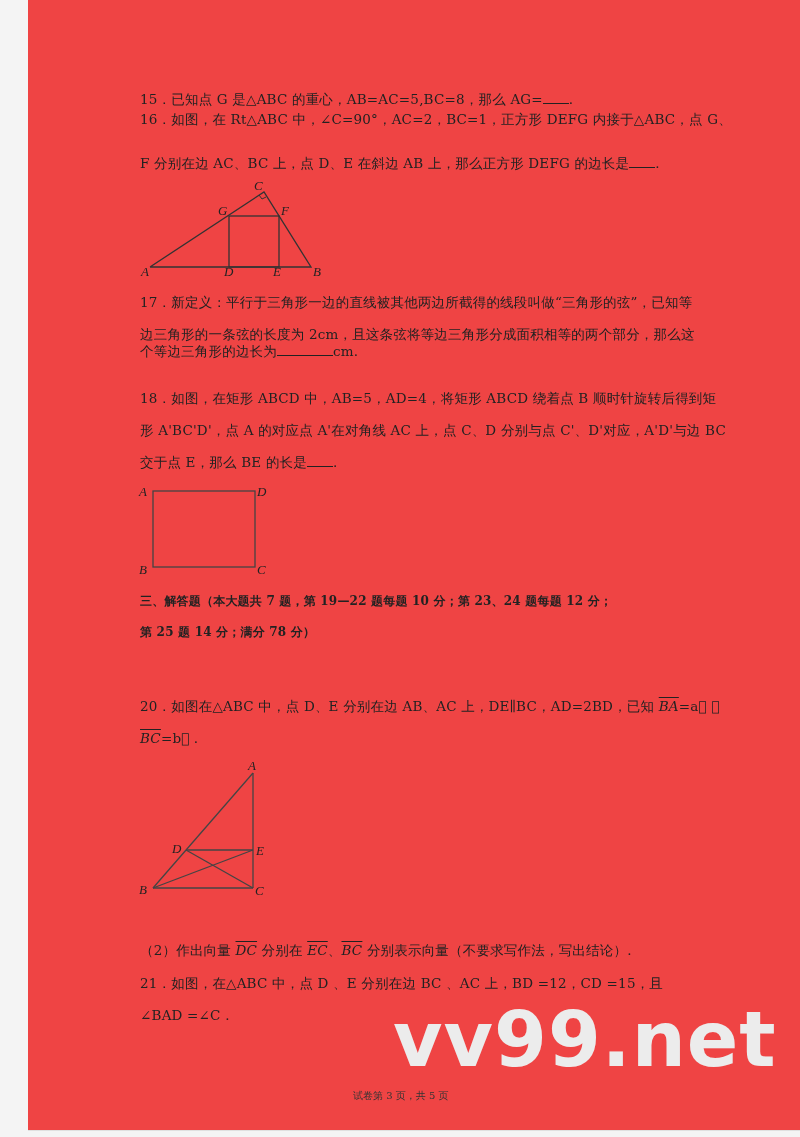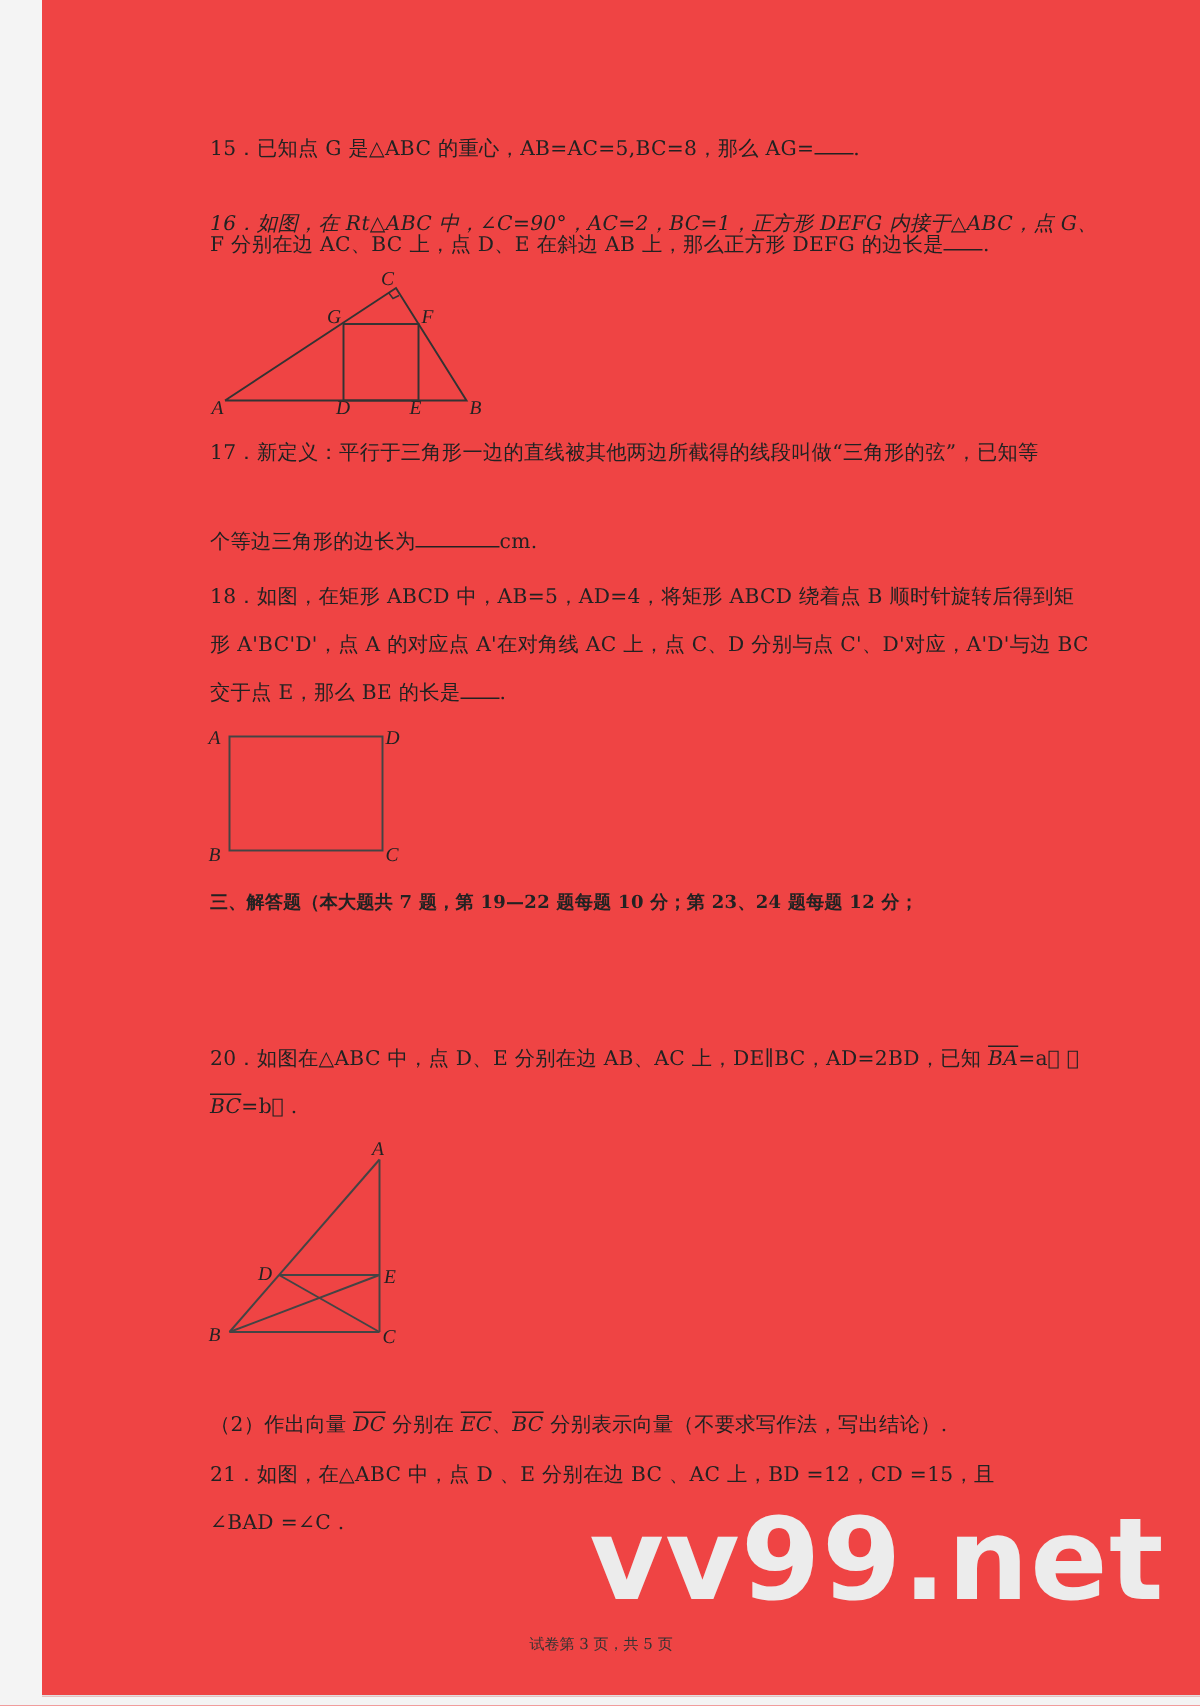--- a/index.html
+++ b/index.html
@@ -33,21 +33,21 @@
   </style>
 </head>
 <body>
 
 <div class="page">
 
   <div class="line" style="top:90px;">
     <span>15．已知点 G 是△ABC 的重心，AB=AC=5,BC=8，那么 AG=</span><span class="blank" style="width:26px;"></span><span>.</span>
   </div>
 
-  <div class="line" style="top:140px;font-style:italic;">16．如图，在 Rt△ABC 中，∠C=90°，AC=2，BC=1，正方形 DEFG 内接于△ABC，点 G、</div>
+  <div class="line" style="top:110px;">16．如图，在 Rt△ABC 中，∠C=90°，AC=2，BC=1，正方形 DEFG 内接于△ABC，点 G、</div>
   <div class="line" style="top:154px;">
     <span>F 分别在边 AC、BC 上，点 D、E 在斜边 AB 上，那么正方形 DEFG 的边长是</span><span class="blank" style="width:26px;"></span><span>.</span>
   </div>
 
   <div class="fig" style="left:110px; top:178px; width:200px; height:100px;">
     <svg width="200" height="100" viewBox="0 0 200 100">
       <g stroke="#333" stroke-width="1.3" fill="none">
         <polyline points="12,89 126,14 173,89 12,89"></polyline>
         <rect x="91" y="38" width="50" height="51"></rect>
         <polyline points="121,17 124,21 128,19" stroke-width="1"></polyline>
@@ -56,41 +56,43 @@
       <text x="175" y="98">B</text>
       <text x="116" y="12">C</text>
       <text x="86" y="98">D</text>
       <text x="135" y="98">E</text>
       <text x="143" y="37">F</text>
       <text x="80" y="37">G</text>
     </svg>
   </div>
 
   <div class="line" style="top:293px;">17．新定义：平行于三角形一边的直线被其他两边所截得的线段叫做“三角形的弦”，已知等</div>
-  <div class="line" style="top:352px;">
+  <div class="line" style="top:325px;">边三角形的一条弦的长度为 2cm，且这条弦将等边三角形分成面积相等的两个部分，那么这</div>
+  <div class="line" style="top:342px;">
     <span>个等边三角形的边长为</span><span class="blank" style="width:56px;"></span><span>cm.</span>
   </div>
 
   <div class="line" style="top:389px;">18．如图，在矩形 ABCD 中，AB=5，AD=4，将矩形 ABCD 绕着点 B 顺时针旋转后得到矩</div>
   <div class="line" style="top:421px;">形 A'BC'D'，点 A 的对应点 A'在对角线 AC 上，点 C、D 分别与点 C'、D'对应，A'D'与边 BC</div>
   <div class="line" style="top:453px;">
     <span>交于点 E，那么 BE 的长是</span><span class="blank" style="width:26px;"></span><span>.</span>
   </div>
 
   <div class="fig" style="left:108px; top:478px; width:140px; height:100px;">
     <svg width="140" height="100" viewBox="0 0 140 100">
       <rect x="17" y="13" width="102" height="76" stroke="#444" stroke-width="1.3" fill="none"></rect>
       <text x="3" y="18">A</text>
       <text x="121" y="18">D</text>
       <text x="3" y="96">B</text>
       <text x="121" y="96">C</text>
     </svg>
   </div>
 
   <div class="line bold" style="top:592px;">三、解答题（本大题共 7 题，第 19—22 题每题 10 分；第 23、24 题每题 12 分；</div>
+  <div class="line bold" style="top:623px;">第 25 题 14 分；满分 78 分）</div>
 
 
   <div class="line" style="top:697px;">
     <span>20．如图在△ABC 中，点 D、E 分别在边 AB、AC 上，DE∥BC，AD=2BD，已知</span>
     <span class="vec">BA</span><span>=a⃗ ，</span>
   </div>
   <div class="line" style="top:729px;">
     <span class="vec">BC</span><span>=b⃗ .</span>
   </div>
 

